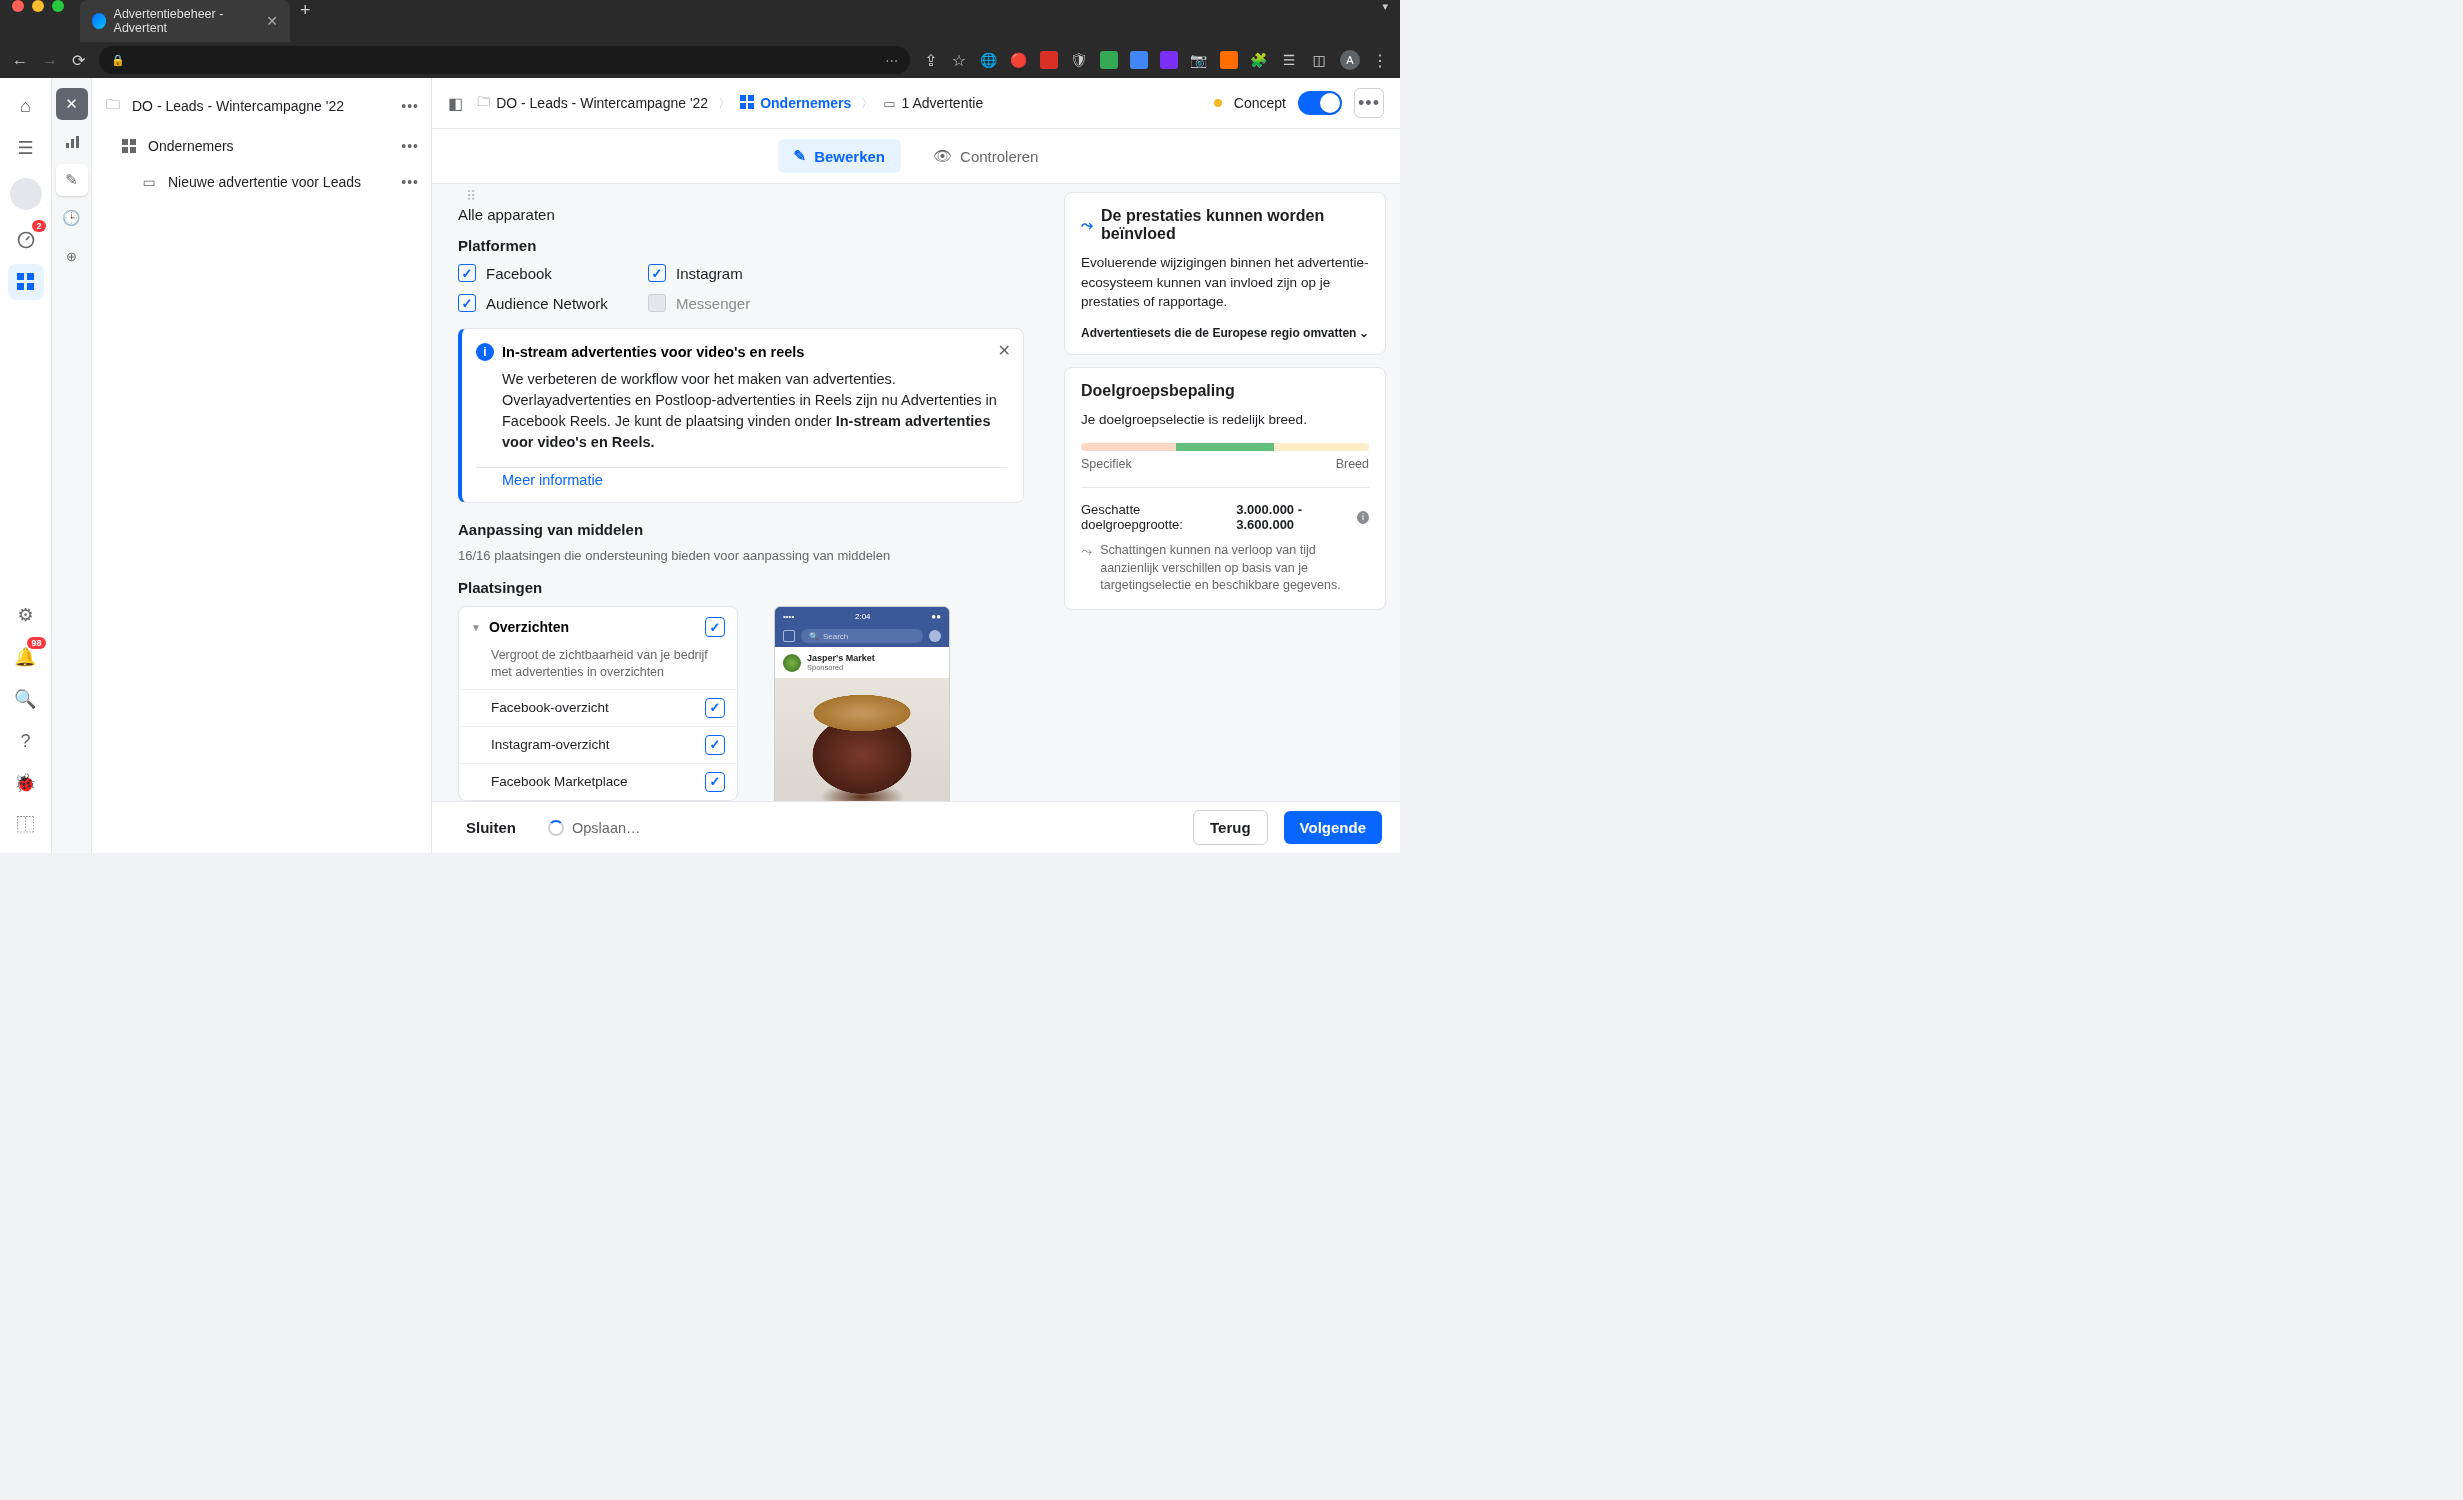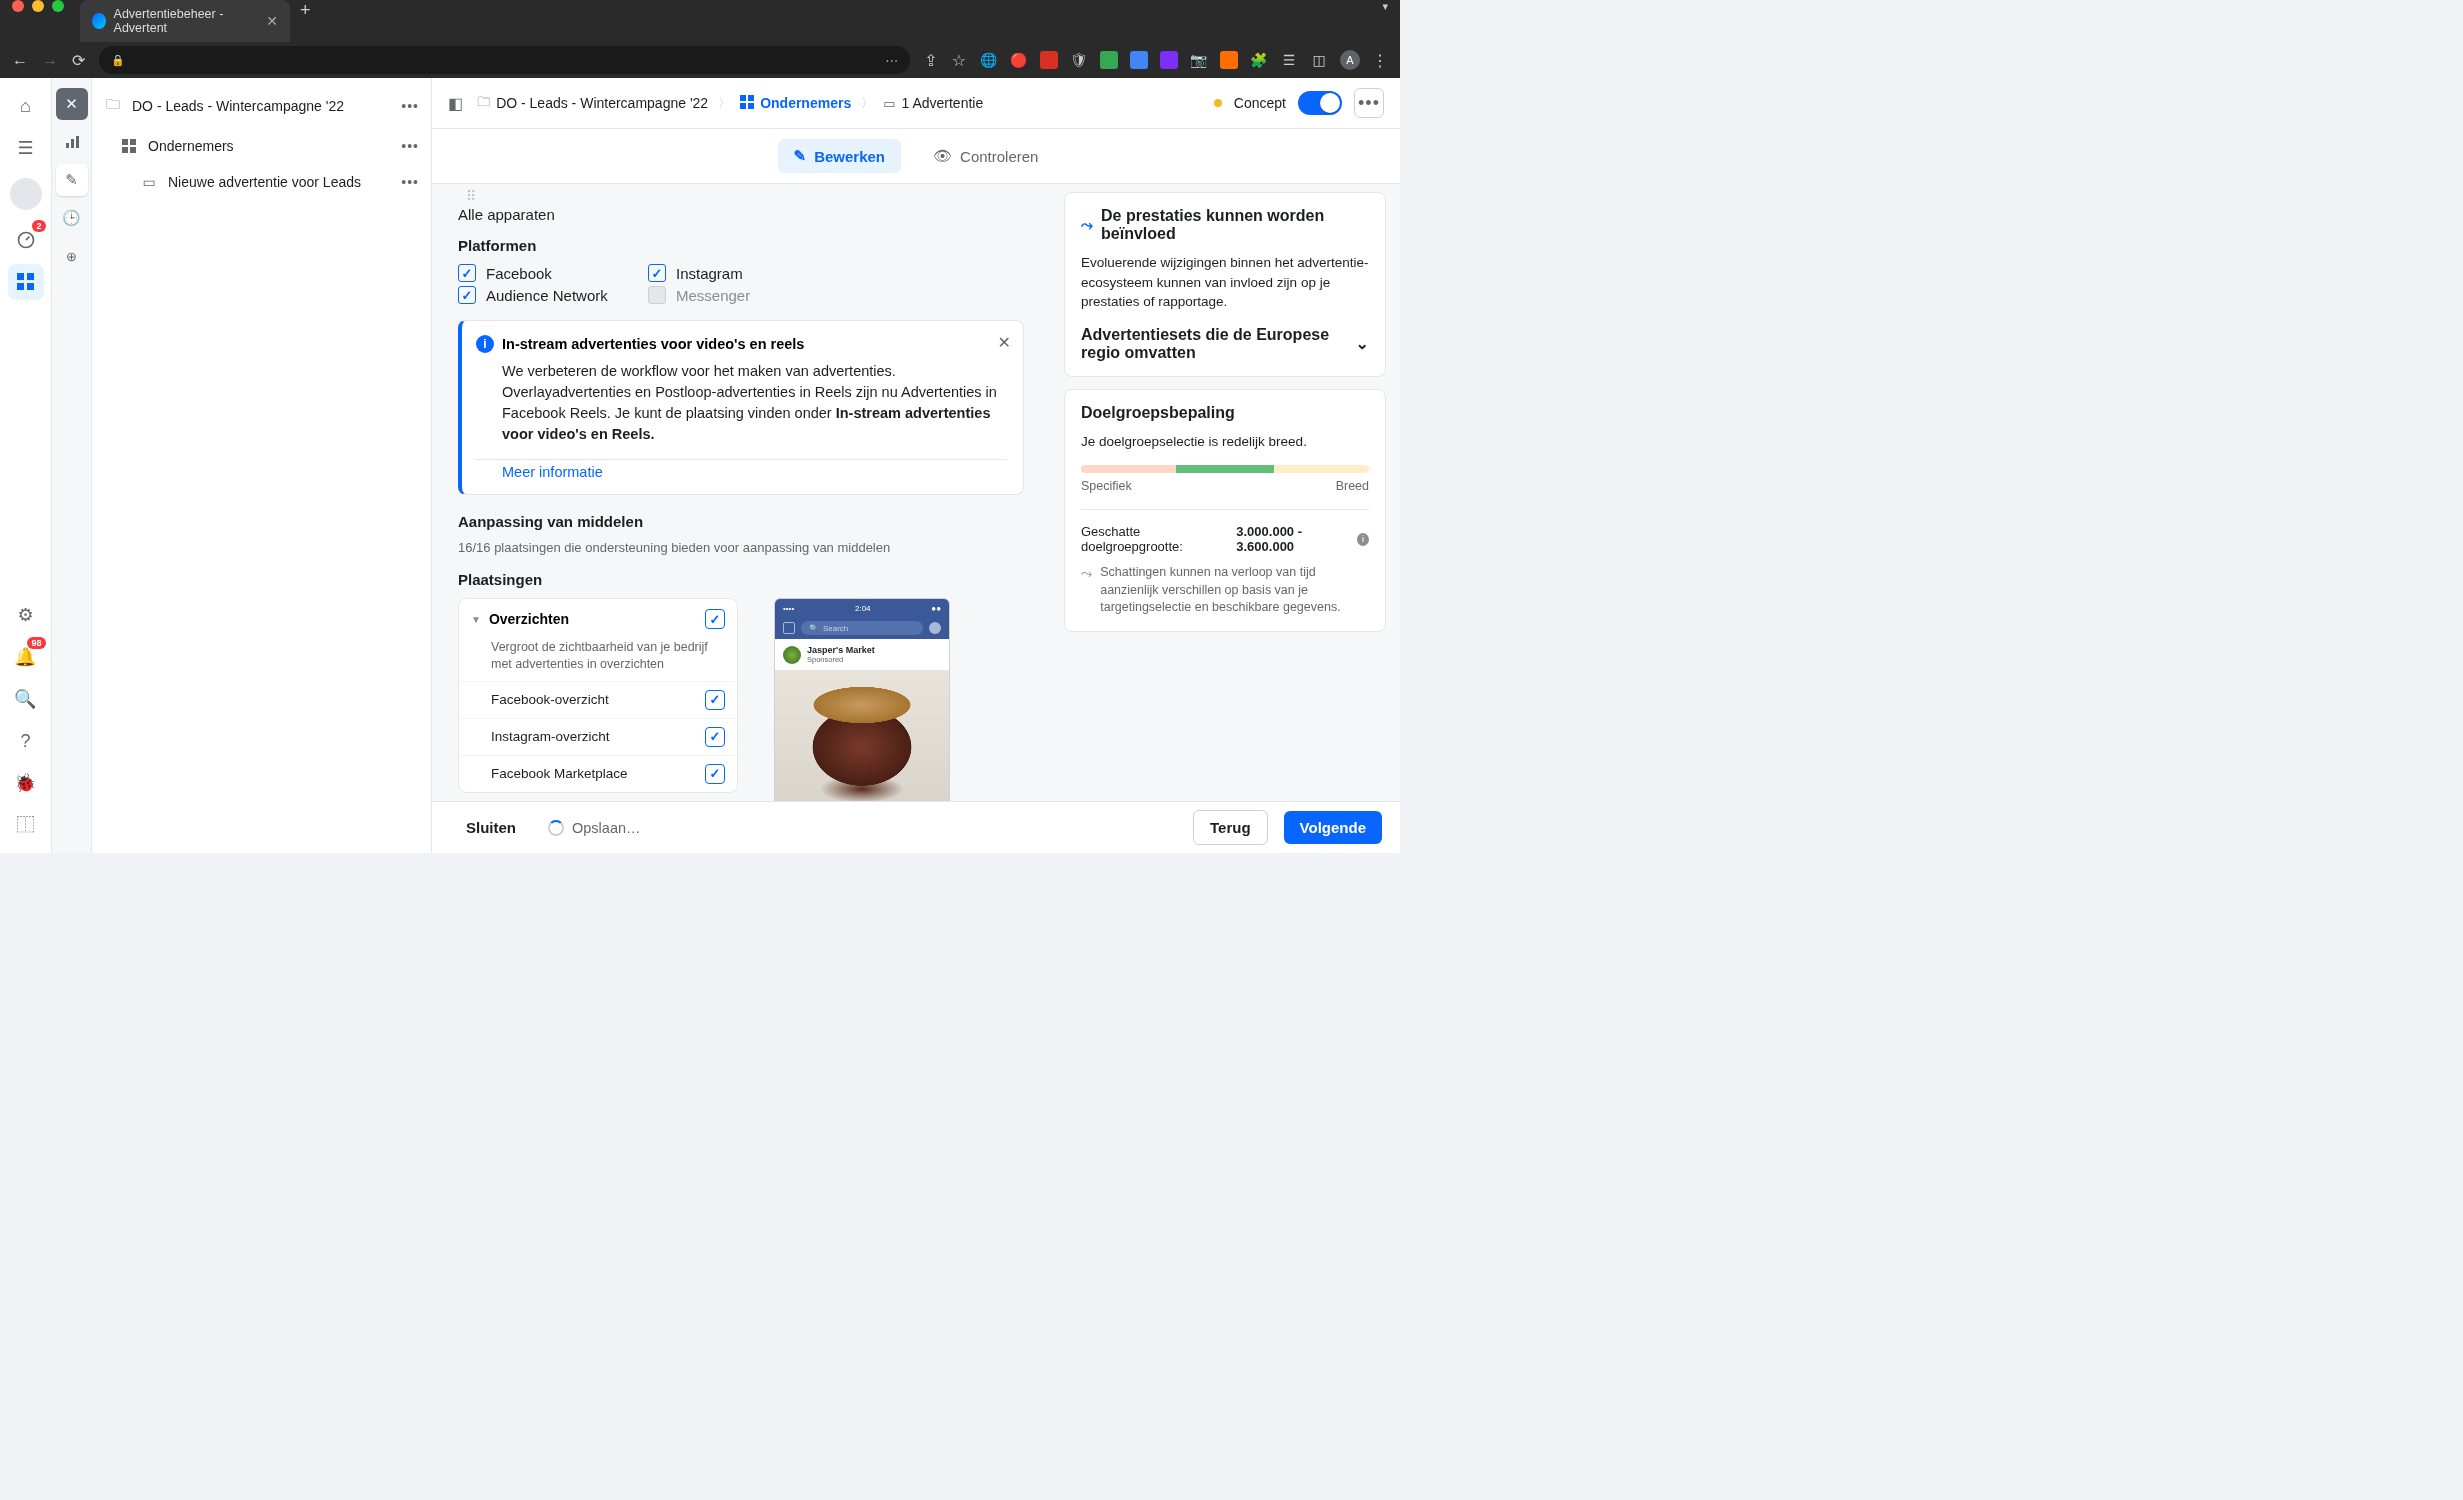--- a/index.html
+++ b/index.html
@@ -73,21 +73,21 @@
 
 .tabs { display:flex; justify-content:center; gap:16px; padding:10px 0; background:#fff; border-bottom:1px solid #e4e6eb;}
 .tab-btn { display:flex; align-items:center; gap:8px; padding:8px 16px; border-radius:6px; font-size:15px; color:#65676b; cursor:pointer;}
 .tab-btn.active { background:#e7f3ff; color:#0866ff; font-weight:600;}
 
 .editor { display:flex; flex:1; overflow:hidden; }
 .form-col { flex:1; overflow-y:auto; padding:0 26px 18px 26px; }
 .handle { color:#bcc0c4; text-align:left; font-size:14px; letter-spacing:2px; margin:4px 0 2px 8px;}
 .section-line { font-size:15px; color:#1c1e21; margin-bottom:14px;}
 .section-h { font-size:15px; font-weight:700; color:#1c1e21; margin-bottom:10px;}
-.platforms { display:grid; grid-template-columns:190px 190px; row-gap:4px; margin-bottom:16px;}
+.platforms { display:grid; grid-template-columns:190px 190px; row-gap:12px; margin-bottom:16px;}
 .pl-item { display:flex; align-items:center; gap:10px; font-size:15px; color:#1c1e21;}
 .cb { width:18px; height:18px; border:1.5px solid #8a8d91; border-radius:3px; display:flex;align-items:center;justify-content:center; cursor:pointer;}
 .cb.checked { border-color:#0866ff; color:#0866ff; }
 .cb.checked::after{content:"✓"; font-size:13px; font-weight:700;}
 .cb.disabled { background:#e4e6eb; border-color:#ced0d4;}
 .pl-item.disabled{color:#8a8d91;}
 
 .info-box { border:1px solid #e4e6eb; border-left:4px solid #0866ff; border-radius:8px; padding:14px 16px 14px 14px; margin-bottom:18px; position:relative; background:#fff;}
 .info-head { display:flex; align-items:center; gap:8px; font-weight:600; font-size:14.5px; margin-bottom:8px;}
 .info-ic { width:18px;height:18px;border-radius:50%;background:#0866ff;color:#fff;font-size:12px;display:flex;align-items:center;justify-content:center; flex-shrink:0;}
@@ -124,21 +124,21 @@
   radial-gradient(ellipse 60px 20px at 50% 85%, #5a2d1a 0%, transparent 70%),
   linear-gradient(#e8e4dc,#d8d4cc);
 }
 
 
 .inspector { width:350px; padding:8px 14px; overflow-y:auto;}
 .card { background:#fff; border:1px solid #e4e6eb; border-radius:8px; padding:14px 16px; margin-bottom:12px;}
 .card-title { font-size:16px; font-weight:700; color:#1c1e21; display:flex; align-items:center; gap:8px; margin-bottom:10px;}
 .card-ic { color:#0866ff; font-size:15px;}
 .card-text { font-size:13.5px; color:#1c1e21; line-height:1.45; margin-bottom:10px;}
-.expand-row { display:flex; align-items:center; justify-content:space-between; font-size:16px; font-weight:600; color:#1c1e21; cursor:pointer; padding-top:4px;}
+.expand-row { display:flex; align-items:center; justify-content:space-between; font-size:12px; font-weight:600; color:#1c1e21; cursor:pointer; padding-top:4px;}
 .meter { height:8px; border-radius:4px; display:flex; overflow:hidden; margin:14px 0 6px;}
 .meter span{height:100%;}
 .m1{background:#fcd8c5;width:33%;} .m2{background:#63be7b;width:34%;} .m3{background:#fdeec9;width:33%;}
 .meter-labels{display:flex;justify-content:space-between;font-size:12.5px;color:#65676b;margin-bottom:16px;}
 .hr{border:none;border-top:1px solid #e4e6eb;margin:14px 0;}
 .est { font-size:13px; color:#1c1e21; display:flex; align-items:center; gap:4px;}
 .est b{font-weight:700;}
 .info-i { width:13px;height:13px;border-radius:50%;background:#8a8d91;color:#fff;font-size:9px;display:inline-flex;align-items:center;justify-content:center;}
 .est-note { display:flex; gap:8px; font-size:12.5px; color:#65676b; margin-top:10px; line-height:1.4;}
 .est-note-ic{color:#8a8d91;font-size:14px;flex-shrink:0;}

